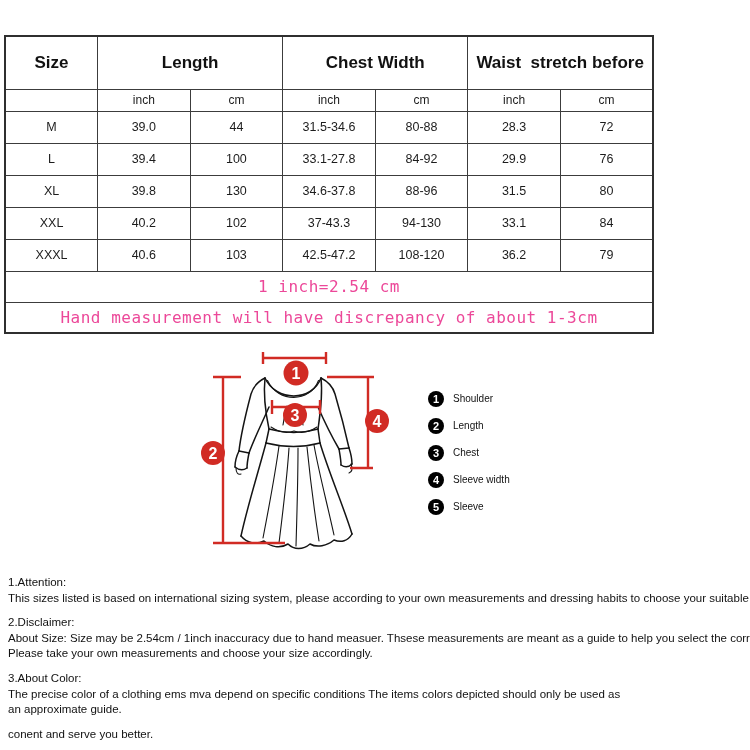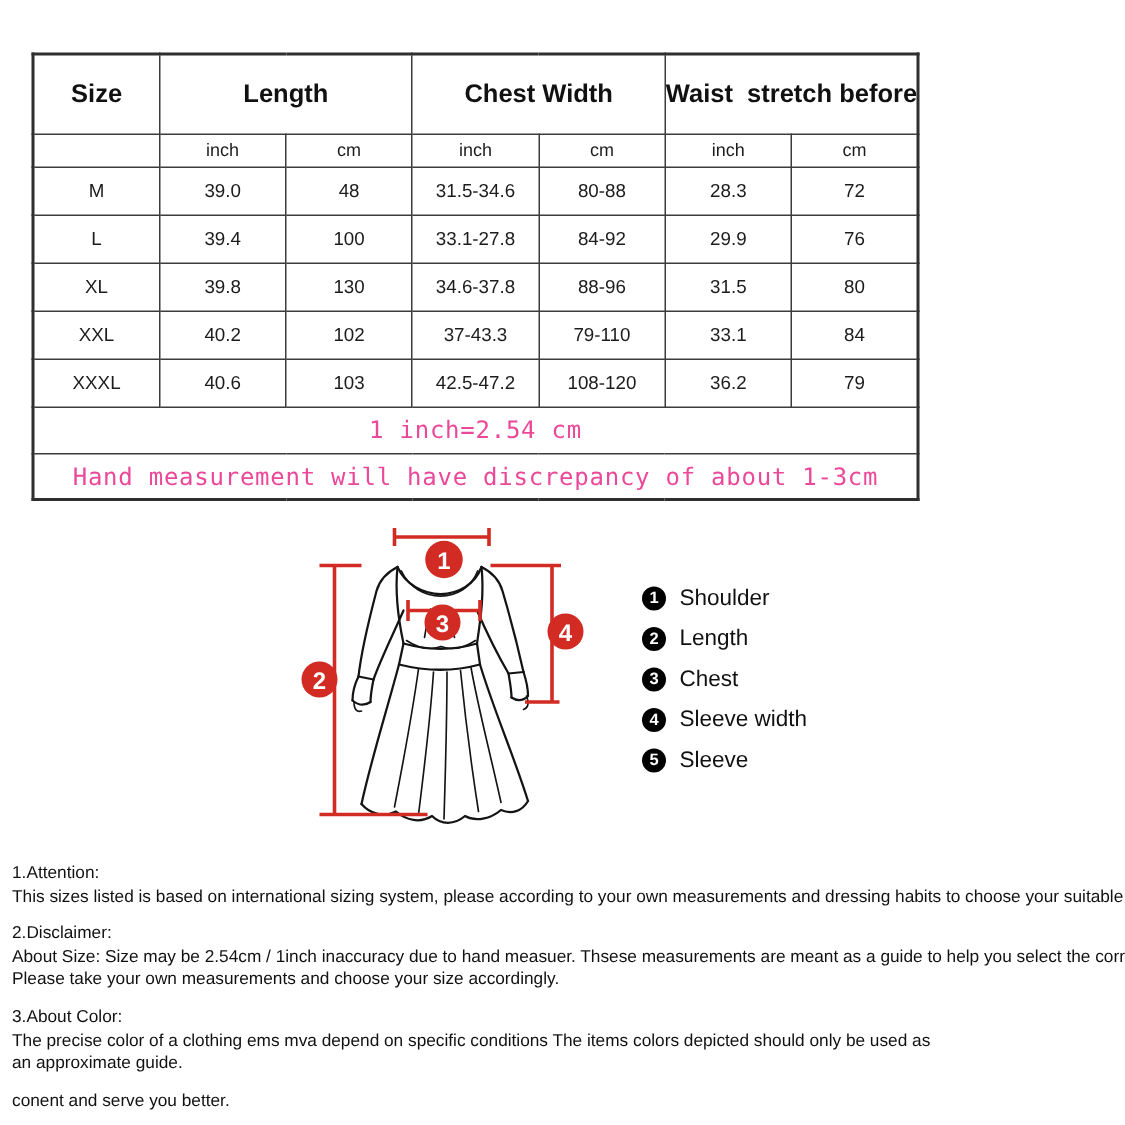--- a/index.html
+++ b/index.html
@@ -1,21 +1,21 @@
 <!DOCTYPE html>
 <html><head>
 <meta charset="utf-8">
 <style>
   * { margin:0; padding:0; box-sizing:border-box; }
   html,body { width:750px; height:750px; background:#ffffff; overflow:hidden;
               font-family:"Liberation Sans", sans-serif; color:#141414; }
   .stage { position:relative; width:750px; height:750px; background:#fff; }
 
   
-  table.size-table { position:absolute; left:21px; top:35px; width:592px;
+  table.size-table { position:absolute; left:4px; top:35px; width:650px;
                      border-collapse:collapse; table-layout:fixed;
                      border:2px solid #2f2f2f; }
   table.size-table td, table.size-table th {
       border:1.5px solid #3c3c3c; text-align:center; vertical-align:middle;
       font-size:12.5px; color:#1c1c1c; padding:0; overflow:hidden; }
   tr.hdr th { font-size:17px; font-weight:bold; height:53px; color:#111; }
   th.pre { white-space:pre; }
   tr.units td { height:22px; font-size:12px; }
   tr.data td  { height:32px; }
   tr.note td  { height:31px; font-family:"DejaVu Sans Mono", monospace;
@@ -28,21 +28,21 @@
   .meas  { fill:none; stroke-width:2.4; }
   .badge-txt { font-family:"Liberation Sans", sans-serif; font-size:16px; font-weight:bold;
                fill:#ffffff; text-anchor:middle; }
 
   
   .legend { position:absolute; left:428px; top:385px; }
   .legend-row { display:flex; align-items:center; height:27px; }
   .legend-dot { width:16px; height:16px; border-radius:50%; background:#000;
                 color:#fff; font-size:11px; font-weight:bold; line-height:16px;
                 text-align:center; margin-right:9px; flex:0 0 16px; }
-  .legend-label { font-size:15px; color:#111; }
+  .legend-label { font-size:10px; color:#111; }
 
   
   .notes { position:absolute; left:8px; top:575px; width:742px; }
   .note-section { margin-bottom:9px; }
   .note-line { font-size:11.5px; line-height:15.6px; color:#111; white-space:nowrap; }
 </style>
 </head>
 <body>
 
 <div class="stage">
@@ -69,21 +69,21 @@
         <td>inch</td>
         <td>cm</td>
         <td>inch</td>
         <td>cm</td>
         <td>inch</td>
         <td>cm</td>
       </tr>
       <tr class="data">
         <td>M</td>
         <td>39.0</td>
-        <td>48</td>
+        <td>44</td>
         <td>31.5-34.6</td>
         <td>80-88</td>
         <td>28.3</td>
         <td>72</td>
       </tr>
       <tr class="data">
         <td>L</td>
         <td>39.4</td>
         <td>100</td>
         <td>33.1-27.8</td>
@@ -98,21 +98,21 @@
         <td>34.6-37.8</td>
         <td>88-96</td>
         <td>31.5</td>
         <td>80</td>
       </tr>
       <tr class="data">
         <td>XXL</td>
         <td>40.2</td>
         <td>102</td>
         <td>37-43.3</td>
-        <td>79-110</td>
+        <td>94-130</td>
         <td>33.1</td>
         <td>84</td>
       </tr>
       <tr class="data">
         <td>XXXL</td>
         <td>40.6</td>
         <td>103</td>
         <td>42.5-47.2</td>
         <td>108-120</td>
         <td>36.2</td>

